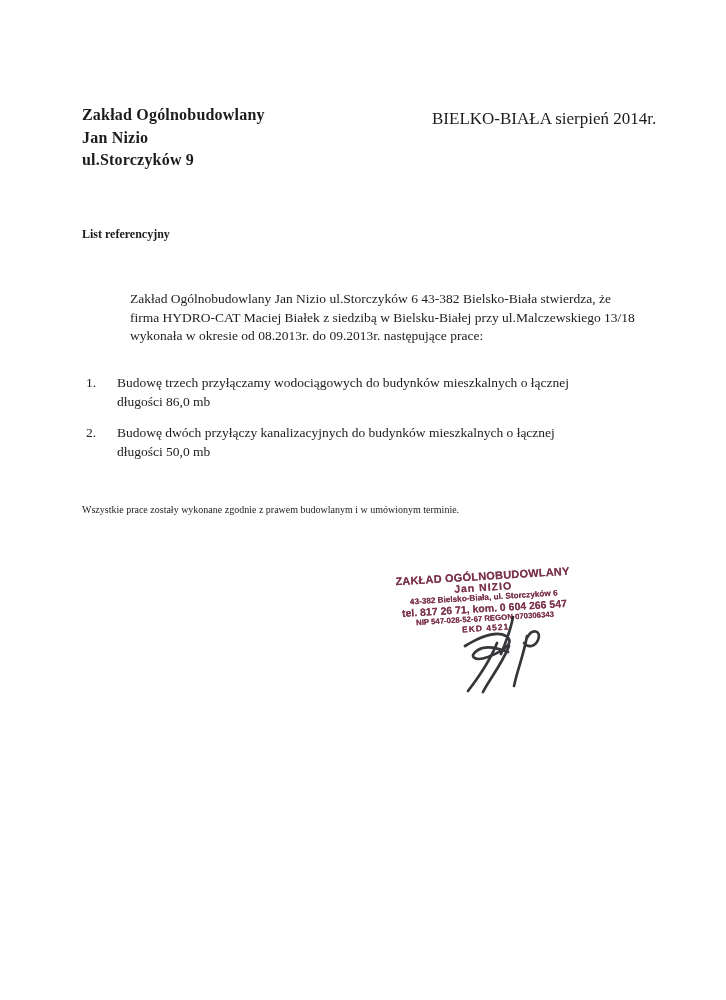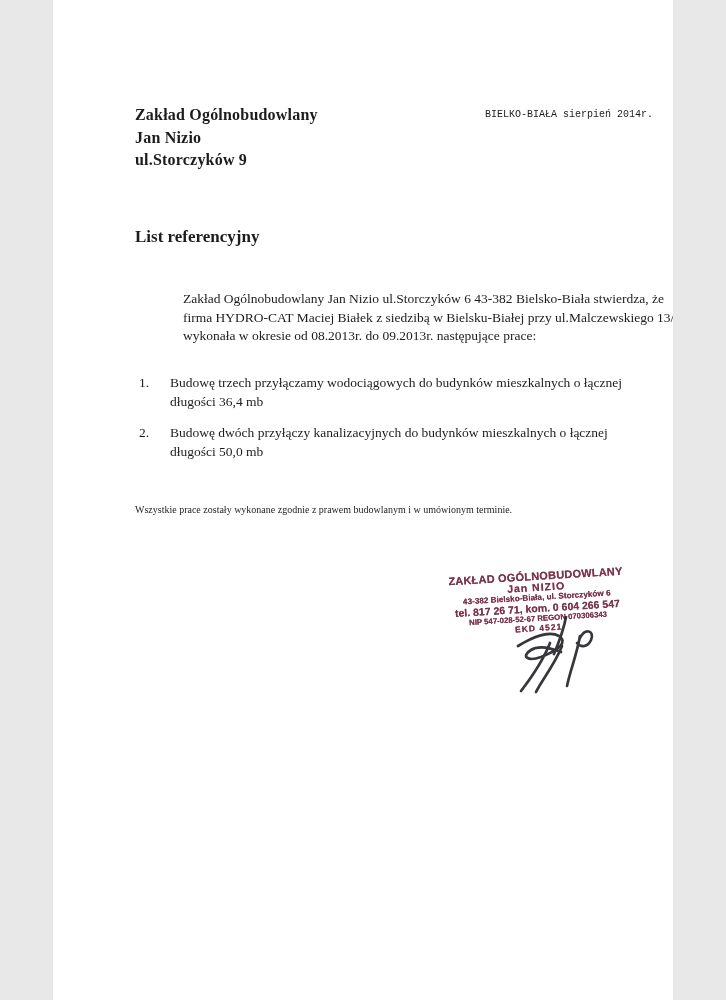--- a/index.html
+++ b/index.html
@@ -2,21 +2,21 @@
 <html lang="pl"><head>
 <meta charset="utf-8">
 <style>
   html, body {
     margin: 0;
     padding: 0;
     background: #e8e8e8;
   }
   .page {
     position: relative;
-    width: 620px;
+    width: 726px;
     height: 1000px;
     margin: 0 auto;
     background: #ffffff;
     overflow: hidden;
     font-family: "Liberation Serif", serif;
     color: #1c1c1c;
   }
   
   .letterhead {
     position: absolute;
@@ -26,31 +26,30 @@
     font-size: 16px;
     line-height: 22.5px;
     letter-spacing: 0.2px;
     white-space: nowrap;
   }
   
   .dateline {
     position: absolute;
     left: 432px;
     top: 109px;
-    font-size: 10px;
+    font-size: 17px;
     white-space: nowrap;
-    font-family: Liberation Mono, monospace;
   }
   
   .subject {
     position: absolute;
     left: 82px;
     top: 227px;
     font-weight: bold;
-    font-size: 17px;
+    font-size: 12px;
     white-space: nowrap;
   }
   
   .intro {
     position: absolute;
     left: 82px;
     top: 290px;
     font-size: 13.5px;
     line-height: 18.6px;
     white-space: pre-line;
@@ -131,21 +130,21 @@
   <div class="subject">List referencyjny</div>
 
   <div class="intro">Zakład Ogólnobudowlany Jan Nizio ul.Storczyków 6 43-382 Bielsko-Biała stwierdza, że
 firma HYDRO-CAT Maciej Białek z siedzibą w Bielsku-Białej przy ul.Malczewskiego 13/18
 wykonała w okresie od 08.2013r. do 09.2013r. następujące prace:</div>
 
   <div class="works">
     <div class="work-item">
       <div class="work-number">1.</div>
       <div class="work-text">Budowę trzech przyłączamy wodociągowych do budynków mieszkalnych o łącznej
-długości 36,4 mb</div>
+długości 86,0 mb</div>
     </div>
     <div class="work-item">
       <div class="work-number">2.</div>
       <div class="work-text">Budowę dwóch przyłączy kanalizacyjnych do budynków mieszkalnych o łącznej
 długości 50,0 mb</div>
     </div>
   </div>
 
   <div class="closing">Wszystkie prace zostały wykonane zgodnie z prawem budowlanym i w umówionym terminie.</div>
 

